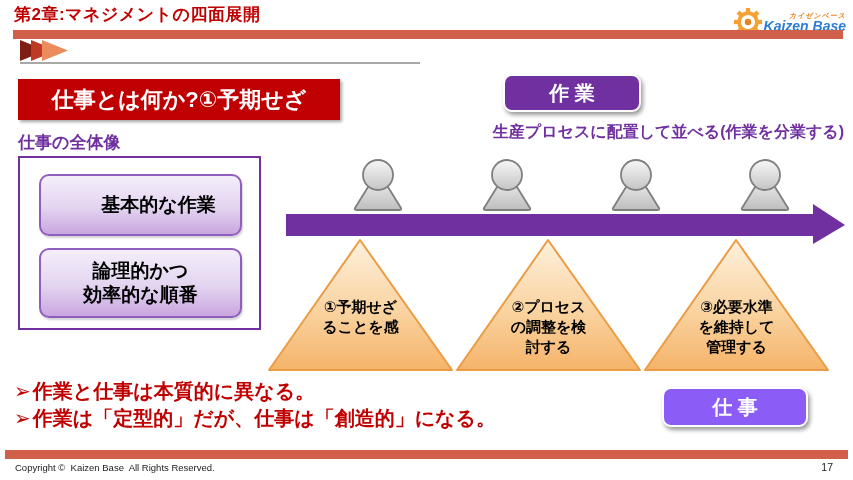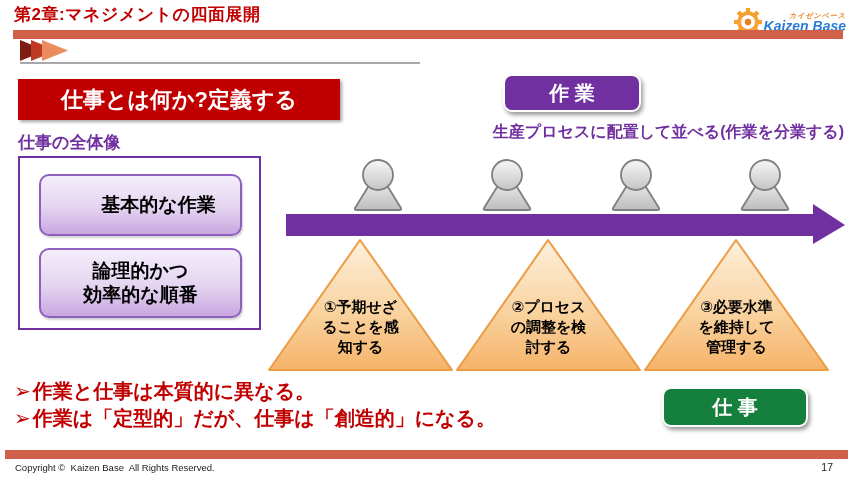--- a/index.html
+++ b/index.html
@@ -90,21 +90,21 @@
   .tri { position:absolute; top:237px; width:187px; height:135px; }
   .tri svg { position:absolute; left:0; top:0; }
   .tri-text {
     position:absolute; left:0; top:60px; width:100%;
     text-align:center; font-size:15px; font-weight:bold; color:#000000; line-height:20px;
   }
   .tri0 { left:267px; } .tri1 { left:455px; } .tri2 { left:643px; }
   
   .shigoto-box {
     position:absolute; left:662px; top:387px; width:146px; height:40px;
-    background:#15803d; border:2.5px solid #ffffff; border-radius:9px;
+    background:#8b5cf6; border:2.5px solid #ffffff; border-radius:9px;
     box-shadow:2px 3px 4px rgba(0,0,0,0.4);
     display:flex; align-items:center; justify-content:center;
     color:#ffffff; font-size:20px; font-weight:bold; white-space:nowrap;
   }
   .bullets { position:absolute; left:14px; top:378px; }
   .bullet-line {
     font-size:20px; font-weight:bold; color:#C00000; line-height:27px; white-space:nowrap;
   }
   .bullet-marker { margin-right:2px; }
   
@@ -166,21 +166,21 @@
 
   <div class="top-bar"></div>
 
   <div class="section-row">
     <div class="chev chev1"></div>
     <div class="chev chev2"></div>
     <div class="chev chev3"></div>
   </div>
   <div class="section-underline"></div>
 
-  <div class="question-banner">仕事とは何か?定義する</div>
+  <div class="question-banner">仕事とは何か?①予期せざ</div>
 
   <div class="overview-title">仕事の全体像</div>
 
   <div class="overview-box">
     <div class="overview-item item0">
       <div>基本的な作業</div>
     </div>
     <div class="overview-item item1">
       <div>論理的かつ</div>
       <div>効率的な順番</div>
@@ -223,21 +223,20 @@
     </svg>
   </div>
 
   <div class="tri tri0">
     <svg width="187" height="135" viewBox="0 0 187 135">
       <polygon points="93,3 185,133 2,133" fill="url(#triGrad)" stroke="#EB9C45" stroke-width="2" stroke-linejoin="round"></polygon>
     </svg>
     <div class="tri-text">
       <div>①予期せざ</div>
       <div>ることを感</div>
-      <div>知する</div>
     </div>
   </div>
   <div class="tri tri1">
     <svg width="187" height="135" viewBox="0 0 187 135">
       <polygon points="93,3 185,133 2,133" fill="url(#triGrad)" stroke="#EB9C45" stroke-width="2" stroke-linejoin="round"></polygon>
     </svg>
     <div class="tri-text">
       <div>②プロセス</div>
       <div>の調整を検</div>
       <div>討する</div>

